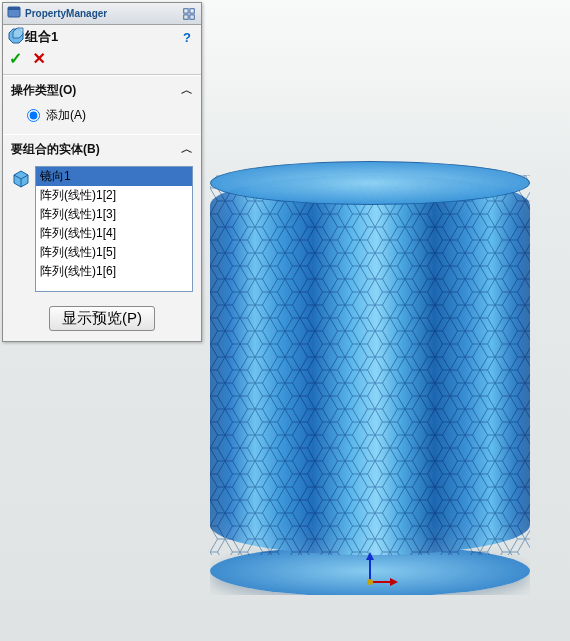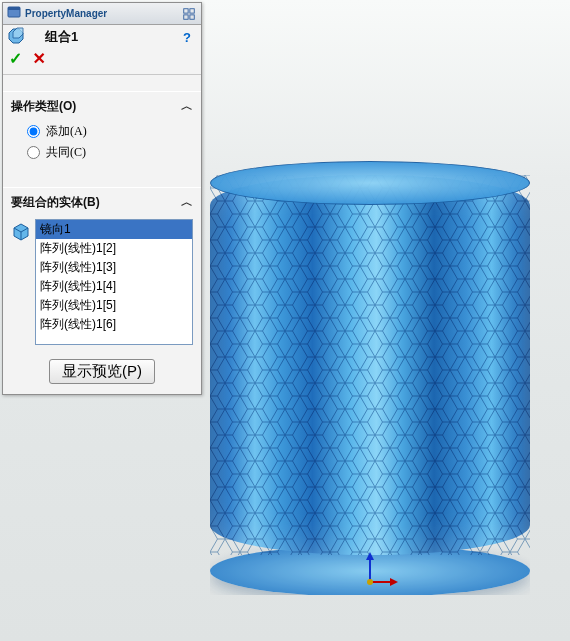--- a/index.html
+++ b/index.html
@@ -41,52 +41,51 @@
   .pm-pin { width:16px; height:16px; display:flex; align-items:center; justify-content:center; cursor:pointer; }
   .pm-pin svg { width:14px; height:14px; }
 
   .pm-titlebar {
     display:flex;
     align-items:center;
     justify-content:space-between;
     padding: 2px 6px 0 4px;
     height: 22px;
   }
-  .pm-titlebar-left { display:flex; align-items:center; gap:20px; }
+  .pm-titlebar-left { display:flex; align-items:center; gap:0; }
   .feature-title { font-weight:bold; font-size:13px; color:#0e0e0e; }
   .help-icon { color:#0066cc; font-weight:bold; font-size:13px; cursor:pointer; width:16px; text-align:center; }
 
   .pm-actions {
     display:flex;
     gap:10px;
     padding: 2px 6px 6px 6px;
     border-bottom: 1px solid #c8c8c8;
   }
   .ok-check { color:#00a400; font-size:16px; font-weight:bold; cursor:pointer; }
   .cancel-x { color:#cc0000; font-size:16px; font-weight:bold; cursor:pointer; }
 
   .section {
     border-top: 1px solid #ffffff;
-    margin-top: 16px;
   }
   .section-head {
     display:flex;
     align-items:center;
     justify-content:space-between;
     padding: 6px 8px 4px 8px;
     font-weight:bold;
     color:#111;
     cursor:pointer;
   }
   .chevron { font-size:12px; color:#333; }
   .section-body { padding: 2px 8px 8px 24px; }
 
   .radio-row { display:flex; align-items:center; gap:6px; padding:2px 0; }
   .radio-row input { margin:0; }
-  .radio-label { font-size:12px;font-family:Liberation Serif, serif; }
+  .radio-label { font-size:12px; }
 
   .body-list-wrap { padding: 4px 8px 8px 8px; display:flex; align-items:flex-start; gap:4px; }
   .body-icon {
     width: 20px; height: 20px;
     flex-shrink:0;
     margin-top:2px;
   }
   .listbox {
     flex:1;
     border:1px solid #7a9ac0;
@@ -258,24 +257,20 @@
   <div class="section">
     <div class="section-head">
       <span>操作类型(O)</span>
       <span class="chevron">︿</span>
     </div>
     <div class="section-body">
       <label class="radio-row">
         <input type="radio" name="op" checked="" style="">
         <span class="radio-label">添加(A)</span>
       </label>
-      <label class="radio-row">
-        <input type="radio" name="op" style="">
-        <span class="radio-label">共同(C)</span>
-      </label>
     </div>
   </div>
 
   <div class="section">
     <div class="section-head">
       <span>要组合的实体(B)</span>
       <span class="chevron">︿</span>
     </div>
     <div class="body-list-wrap">
       <span class="body-icon">

